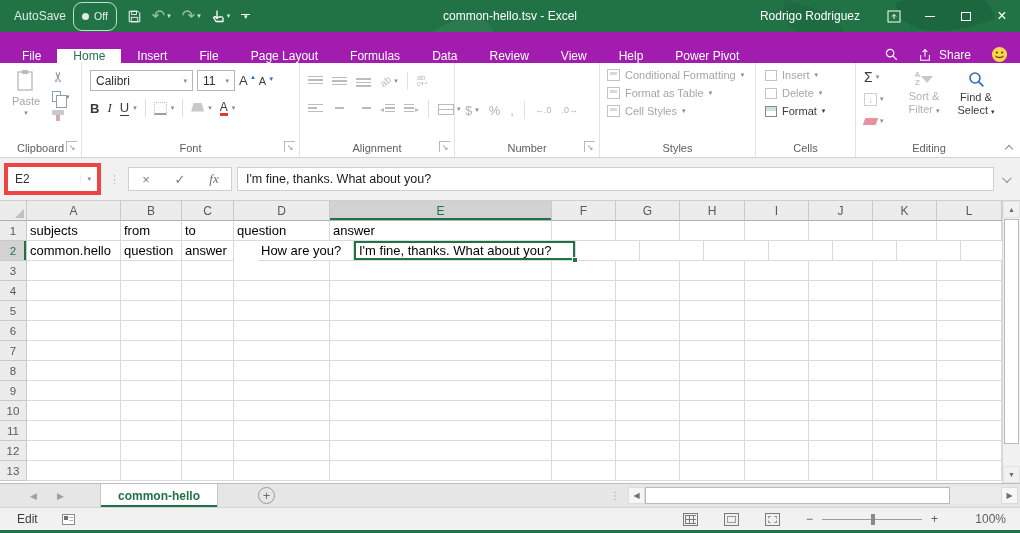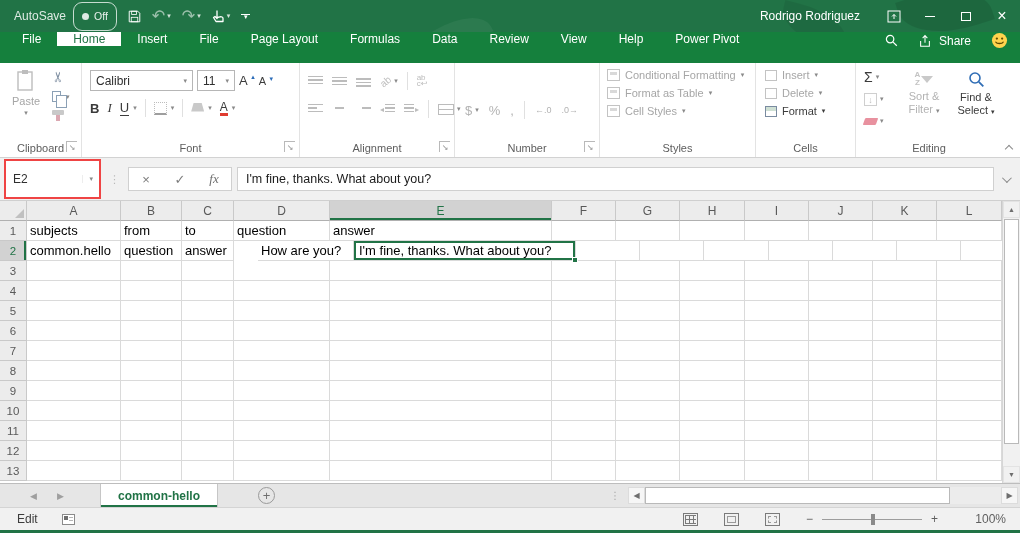--- a/index.html
+++ b/index.html
@@ -26,22 +26,22 @@
   .qat-custom span { font-size:7px; }
   .title-center { position:absolute; left:0; right:0; text-align:center; font-size:12px; color:#fff; z-index:1; }
   .title-right { margin-left:auto; display:flex; align-items:center; height:100%; z-index:2; }
   .username { font-size:12px; padding:0 16px; }
   .win-btn { width:36px; height:32px; display:flex; align-items:center; justify-content:center; color:#fff; }
   .min-glyph { width:10px; height:1px; background:#fff; display:block; }
   .max-glyph { width:10px; height:9px; border:1px solid #fff; display:block; }
   .close-glyph { font-size:16px; line-height:1; }
 
   
-  .tabrow { position:absolute; top:32px; left:0; right:0; height:31px; background:#15803d; display:flex;
-            align-items:flex-start; padding-left:6px; color:#fff; }
+  .tabrow { position:absolute; top:32px; left:0; right:0; height:31px; background:#a21caf; display:flex;
+            align-items:flex-end; padding-left:6px; color:#fff; }
   .rtab { display:flex; align-items:center; padding:0 16px; font-size:12px; cursor:default; }
   .rtab.active { background:#fff; color:#217346; }
   .tabrow-right { margin-left:auto; display:flex; align-items:center; gap:20px; padding-right:12px; font-size:12px; }
   .tellme,.share { display:flex; align-items:center; gap:7px; }
   .smiley { width:17px; height:17px; }
 
   
   .ribbon { position:absolute; top:63px; left:0; right:0; height:95px; background:#fff;
             border-bottom:1px solid #d2d2d2; display:flex; }
   .rgroup { position:relative; border-right:1px solid #e3e3e3; height:100%; flex:none; }
@@ -130,21 +130,21 @@
   .azfun { display:flex; align-items:center; gap:1px; }
   .az { font-size:8px; line-height:8px; color:#c3c3c3; font-weight:bold; }
   .funnel { width:0; height:0; border-left:6px solid transparent; border-right:6px solid transparent; border-top:7px solid #c9c9c9; }
   .collapse-chev { position:absolute; right:7px; bottom:6px; width:8px; height:8px; }
   .collapse-chev::after { content:""; position:absolute; left:1px; top:3px; width:5px; height:5px;
       border-left:1.5px solid #8a8a8a; border-top:1.5px solid #8a8a8a; transform:rotate(45deg); }
 
   
   .fbar { position:absolute; top:158px; left:0; right:0; height:43px; background:#f1f1f1;
           border-bottom:1px solid #cfcfcf; display:flex; align-items:center; padding:0 4px; }
-  .namebox { width:97px; height:40px; background:#fff; border:2px solid #ef4444; display:flex; align-items:center;
+  .namebox { width:97px; height:32px; background:#fff; border:4px solid #ef4444; display:flex; align-items:center;
              font-size:12px; color:#2f2f2f; padding-left:7px; }
   .namebox .dd { margin-left:auto; padding:0 6px; border-left:1px solid #ededed; }
   .fdots { color:#b9b9b9; font-size:11px; margin:0 8px; }
   .fbtns { height:24px; background:#fff; border:1px solid #d0d0d0; display:flex; align-items:center; gap:0; }
   .fbtn2 { width:34px; text-align:center; color:#7c7c7c; font-size:13px; }
   .fx { font-style:italic; font-family:"Liberation Serif", serif; font-size:13px; color:#6f6f6f; }
   .ffield { flex:1; height:24px; margin-left:5px; background:#fff; border:1px solid #d0d0d0; display:flex;
             align-items:center; padding:0 8px; font-size:12.5px; color:#1a1a1a; }
   .fchev { width:22px; display:flex; justify-content:center; }
   .fchev::after { content:""; width:6px; height:6px; border-right:1.5px solid #8a8a8a; border-bottom:1.5px solid #8a8a8a;
@@ -246,20 +246,21 @@
         <svg width="13" height="15" viewBox="0 0 13 15">
           <path d="M5 1.5v8M5 9.5c0-1.5 6-3 6 0v3h-7l-2.5-4 1.5-1z" fill="none" stroke="#fff" stroke-width="1.3" stroke-linejoin="round"></path>
         </svg>
           <span class="dd">▾</span>
       </span>
       <span class="qat-custom">
         <b></b>
           <span>▾</span>
       </span>
     </div>
+    <div class="title-center">common-hello.tsv - Excel</div>
     <div class="title-right">
       <span class="username">Rodrigo Rodriguez</span>
       <span class="win-btn">
         <svg width="14" height="13" viewBox="0 0 14 13">
           <rect x="1" y="1" width="12" height="11" fill="none" stroke="#fff"></rect>
           <path d="M7 9V4.5M5 6.5L7 4.5l2 2" fill="none" stroke="#fff"></path>
         </svg>
       </span>
       <span class="win-btn">
           <span class="min-glyph"></span>

